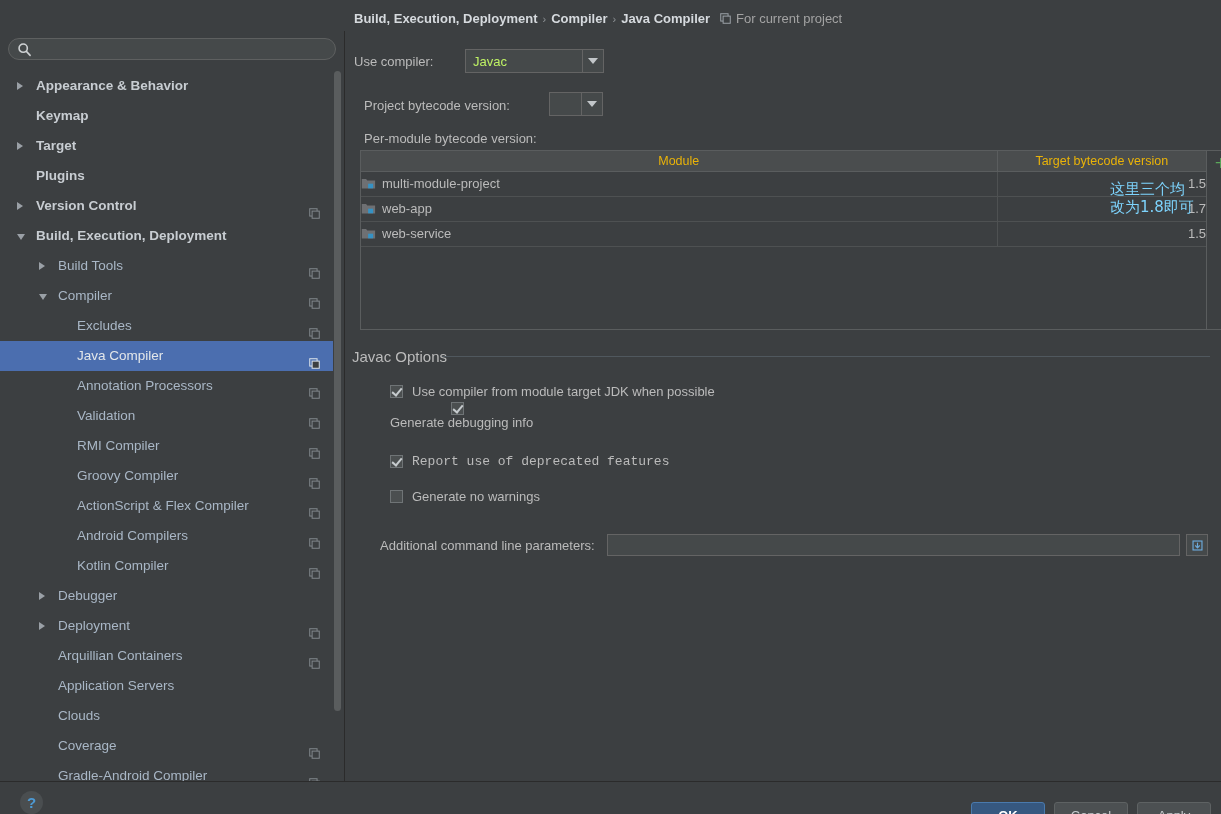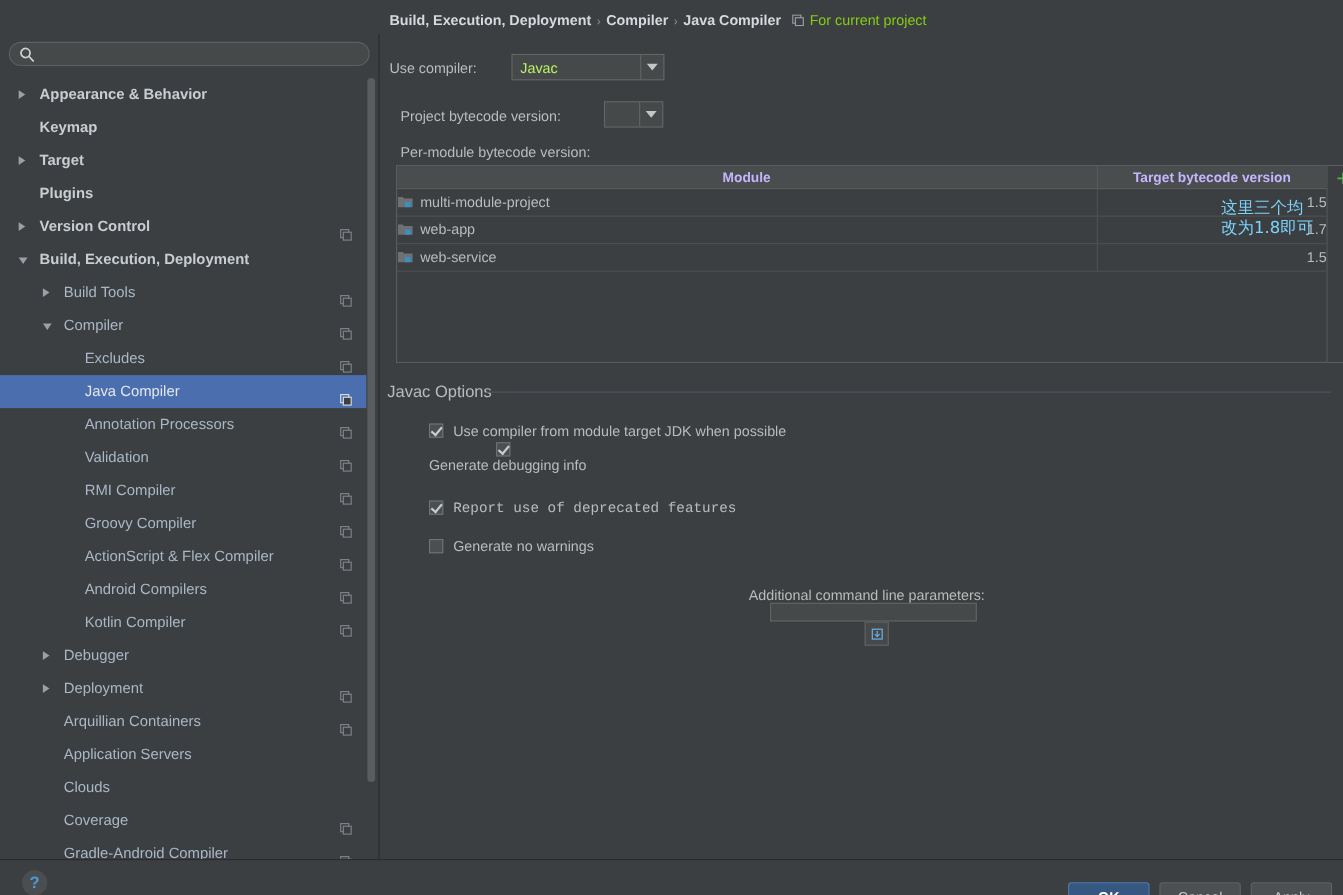--- a/index.html
+++ b/index.html
@@ -129,21 +129,21 @@
   }
   #breadcrumb .crumb { font-weight: bold; color: #d6dade; }
   #breadcrumb .sep { color: #8d9296; margin: 0 5px; font-weight: normal; font-size: 11px; }
   #breadcrumb .scope-icon {
     display: inline-block;
     width: 11px; height: 11px;
     color: #9aa0a6;
     margin: 0 5px 0 10px;
     vertical-align: -1px;
   }
-  #breadcrumb .scope-text { color: #84cc16; font-weight: normal; }
+  #breadcrumb .scope-text { color: #a3a3a3; font-weight: normal; }
 
   .field-label {
     position: absolute;
     font-size: 13px;
     color: #bbbbbb;
     white-space: nowrap;
   }
   #lbl-use-compiler { left: 8px; top: 54px; }
   #lbl-project-bytecode { left: 18px; top: 98px; }
   #lbl-per-module { left: 18px; top: 131px; }
@@ -184,22 +184,22 @@
     left: 14px; top: 150px;
     width: 847px; height: 180px;
     border: 1px solid #5a5d5e;
     background: #3c3f41;
     overflow: hidden;
   }
   #tbl { width: 100%; border-collapse: collapse; table-layout: fixed; }
   #tbl th {
     height: 20px;
     background: #4a4d4e;
-    color: #c4b5fd;
-    font-weight: bold;
+    color: #eab308;
+    font-weight: normal;
     font-size: 12.5px;
     border-bottom: 1px solid #5a5d5e;
     border-right: 1px solid #5a5d5e;
     text-align: center;
   }
   #tbl th:last-child { border-right: none; }
   #tbl td {
     height: 25px;
     border-bottom: 1px solid #4e5152;
     border-right: 1px solid #4e5152;
@@ -287,21 +287,21 @@
   }
   #cb-row-0 { top: 36px; }
   #cb-row-1 { top: 54px; flex-direction: column; }
   #cb-row-2 { top: 106px; font-family: Liberation Mono, monospace; }
   #cb-row-3 { top: 141px; }
 
   #params-row {
     position: absolute;
     left: 30px; top: 185px;
     width: 828px; height: 24px;
-    display: flex; align-items: center; flex-direction: column;
+    display: flex; align-items: center;
   }
   #params-label { font-size: 13px; color: #bbbbbb; white-space: nowrap; margin-right: 12px; }
   #params-input {
     flex: 1; height: 22px;
     background: #45494a;
     border: 1px solid #646464;
     color: #bbbbbb;
     font-size: 13px;
     padding: 0 5px;
     outline: none;

